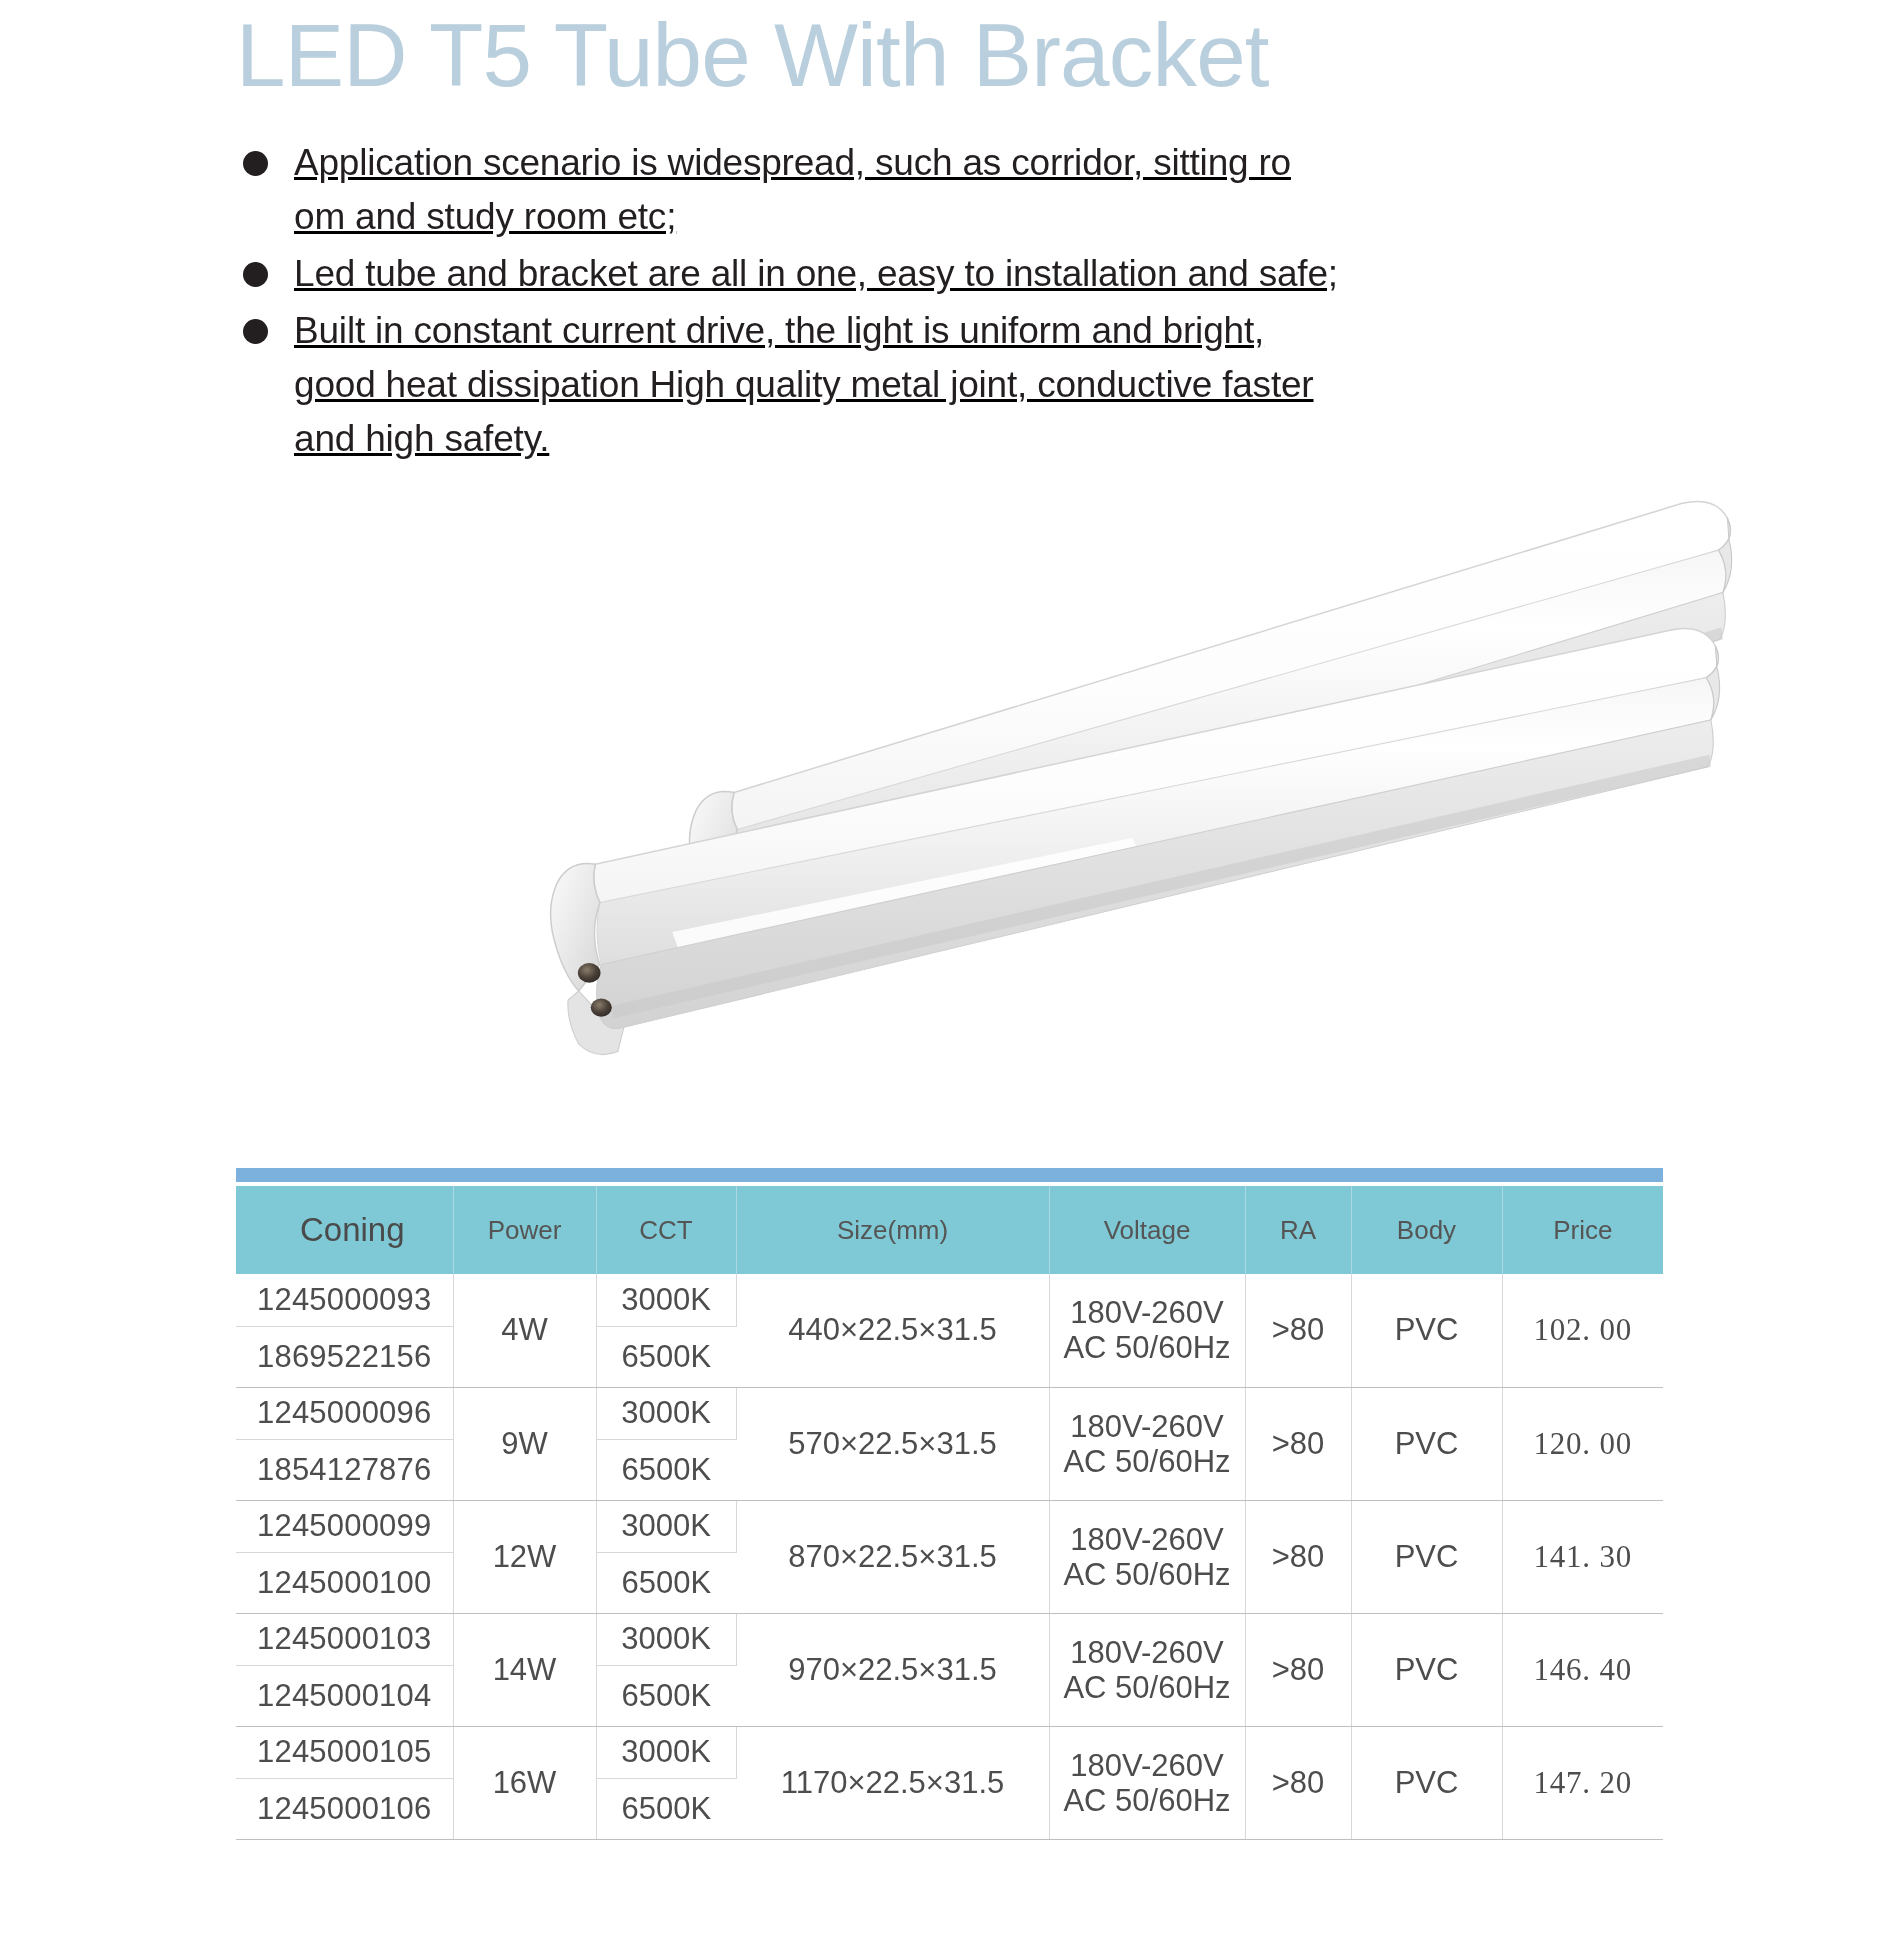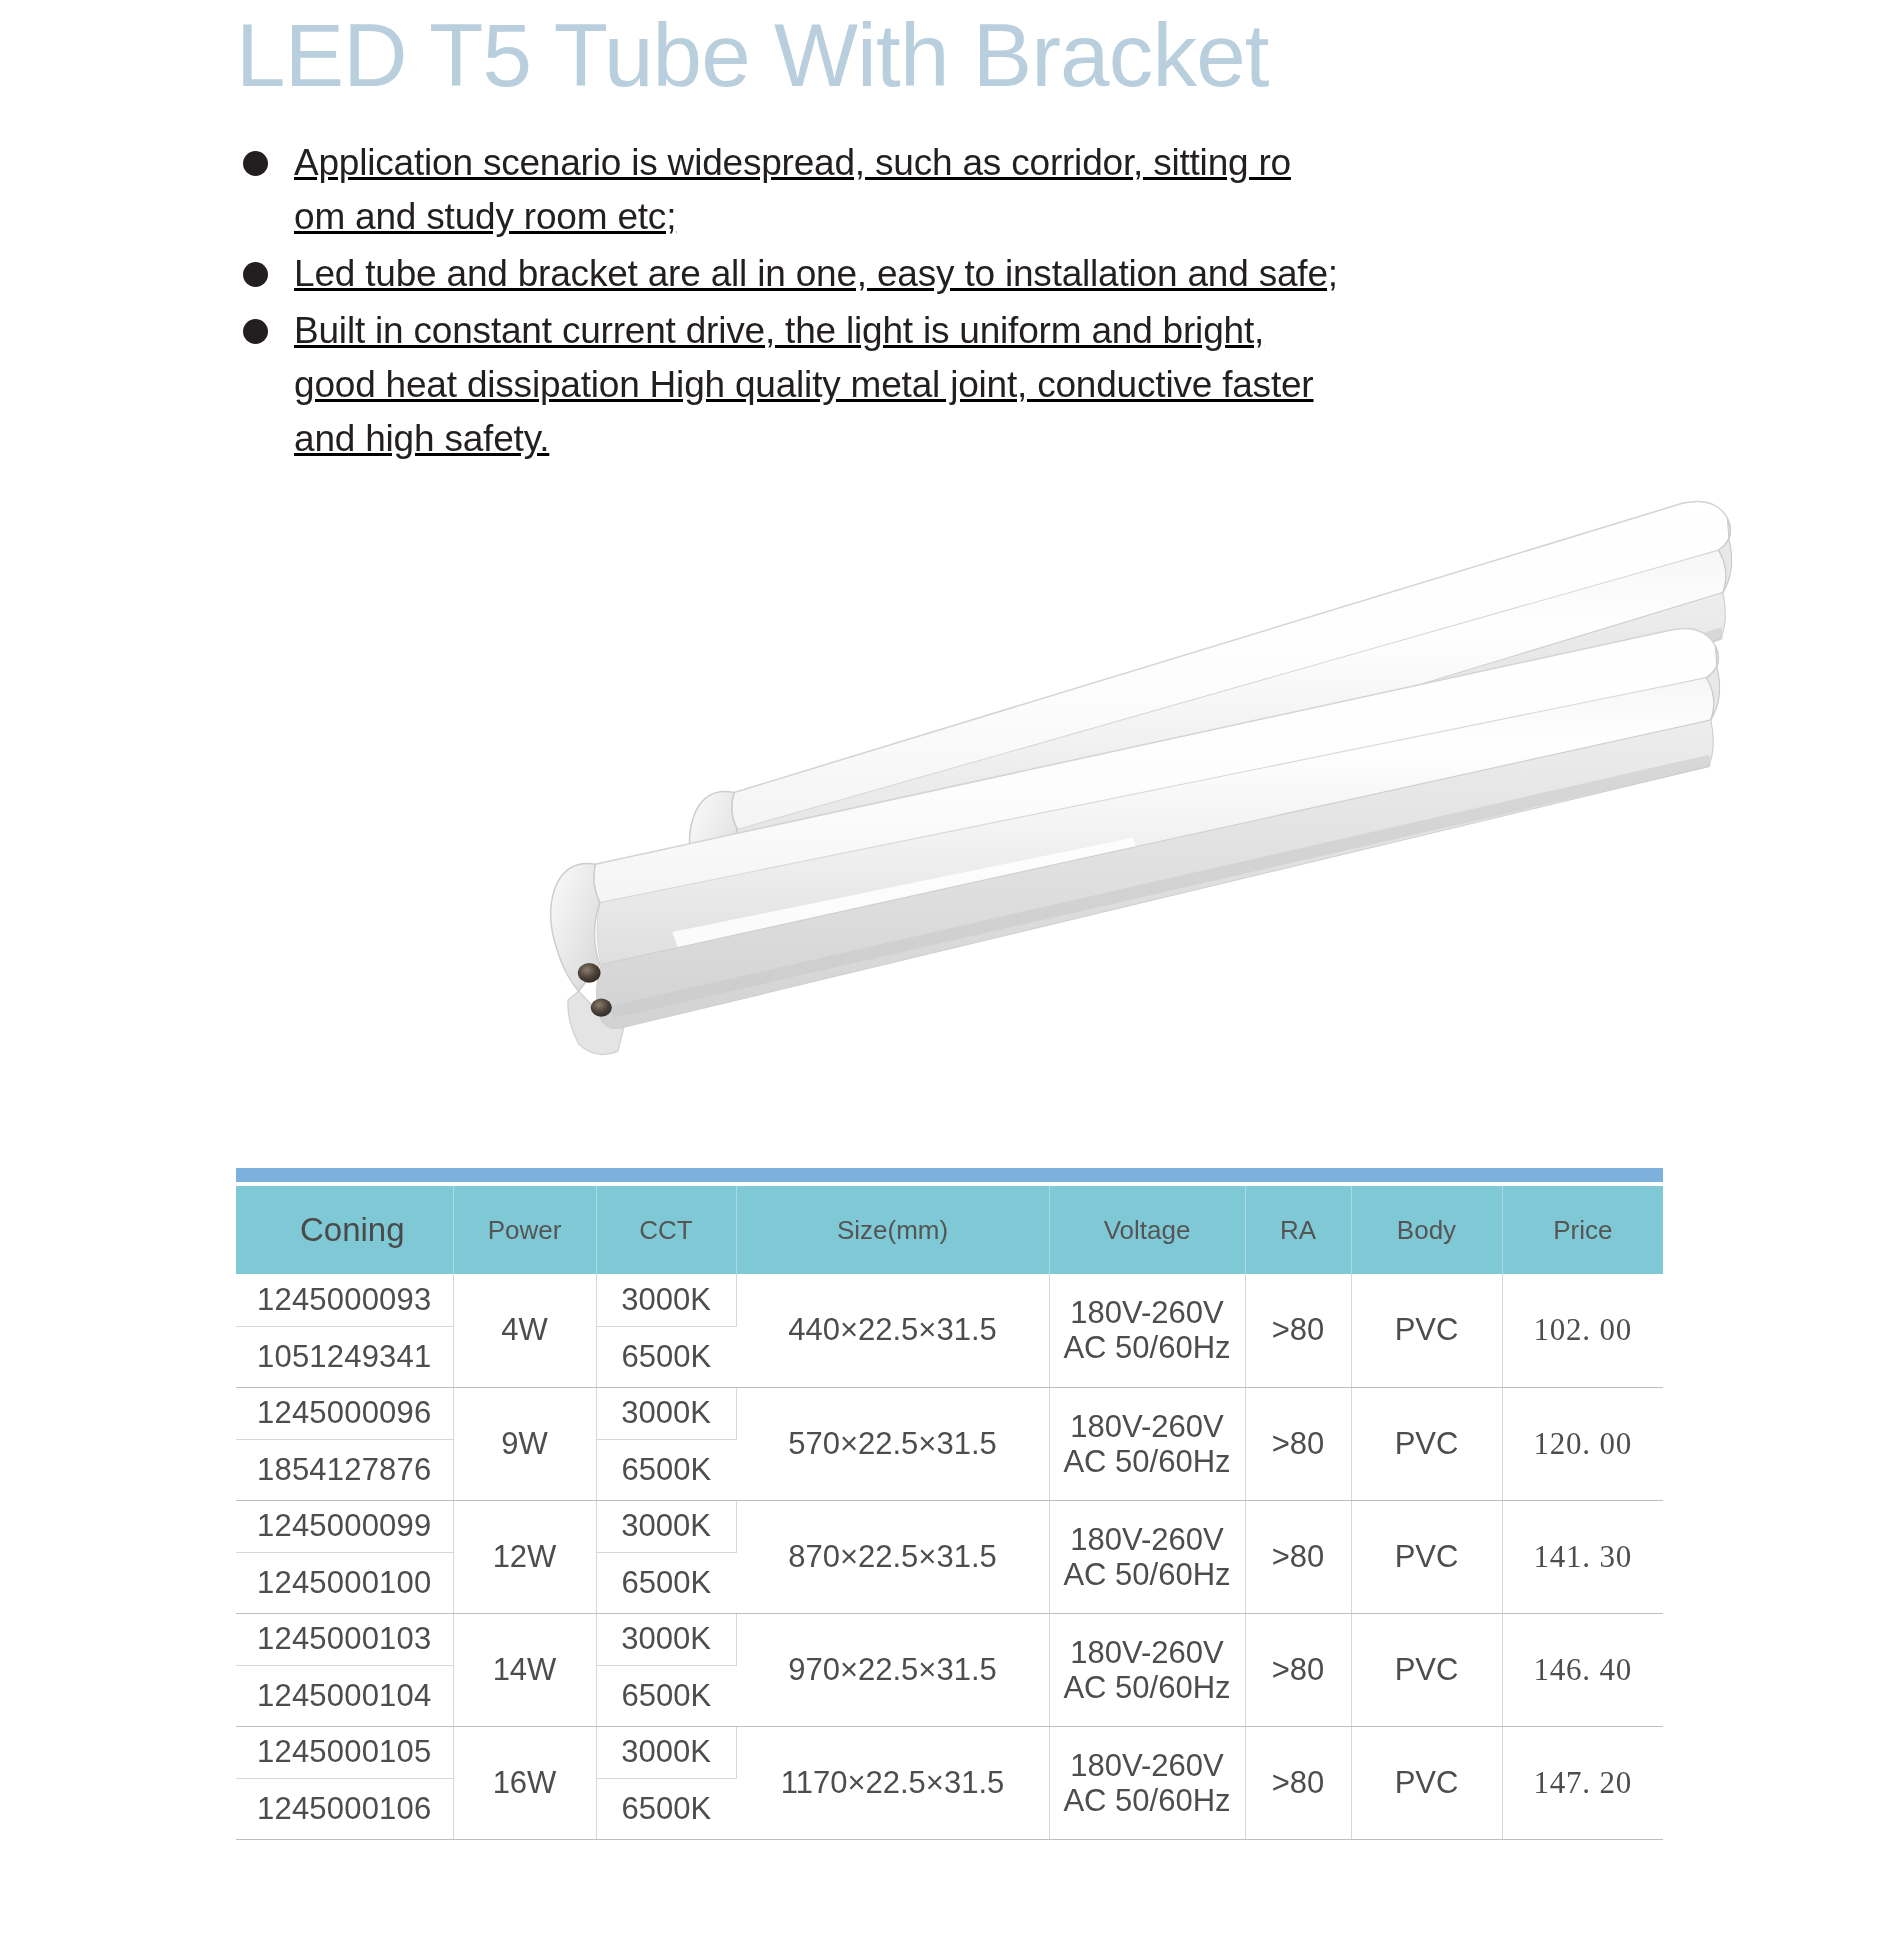--- a/index.html
+++ b/index.html
@@ -282,21 +282,21 @@
         <td class="size-cell grp" rowspan="2">440×22.5×31.5</td>
         <td class="volt-cell grp" rowspan="2">
           <div>180V-260V</div>
           <div>AC 50/60Hz</div>
         </td>
         <td class="ra-cell grp" rowspan="2">&gt;80</td>
         <td class="body-cell grp" rowspan="2">PVC</td>
         <td class="price-cell grp" rowspan="2">102. 00</td>
       </tr>
       <tr class="sub-b">
-        <td class="code-cell">1051249341</td>
+        <td class="code-cell">1869522156</td>
         <td class="cct-cell">6500K</td>
       </tr>
 
       <tr class="sub-a">
         <td class="code-cell">1245000096</td>
         <td class="power-cell grp" rowspan="2">9W</td>
         <td class="cct-cell">3000K</td>
         <td class="size-cell grp" rowspan="2">570×22.5×31.5</td>
         <td class="volt-cell grp" rowspan="2">
           <div>180V-260V</div>

